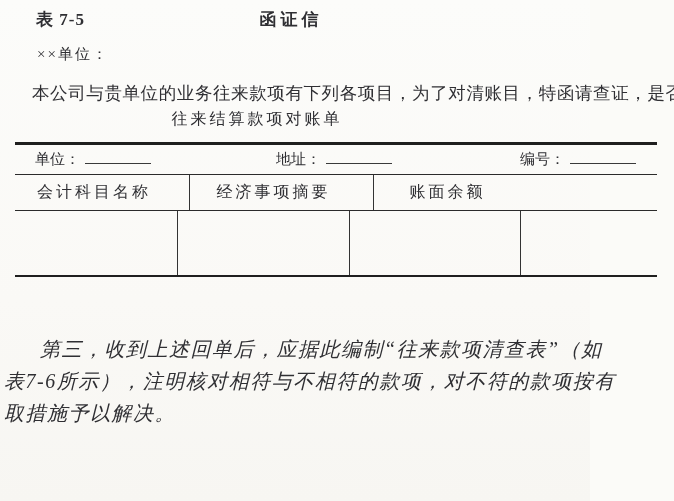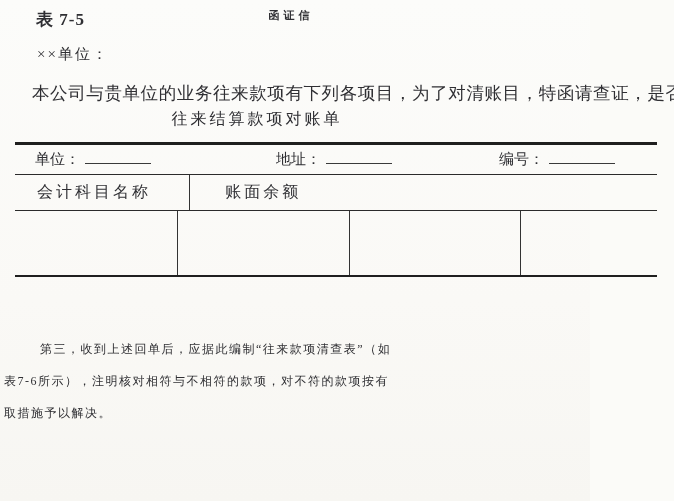--- a/index.html
+++ b/index.html
@@ -27,21 +27,21 @@
     position: absolute;
     left: 36px;
     top: 8px;
     font-size: 17px;
     font-weight: bold;
     letter-spacing: 1px;
   }
   .doc-title {
     text-align: center;
     padding-right: 8px;
-    font-size: 11px;
+    font-size: 17px;
     font-weight: bold;
     letter-spacing: 4px;
   }
 
   .salutation {
     margin: 15px 16px 0 37px;
     font-size: 15px;
     letter-spacing: 2px;
   }
 
@@ -71,21 +71,21 @@
   }
   .info-row {
     position: relative;
     height: 30px;
     border-bottom: 1.5px solid #2b2b2b;
     font-size: 15px;
   }
   .info-field { position: absolute; top: 4px; white-space: nowrap; }
   .info-field.unit    { left: 20px; }
   .info-field.address { left: 261px; }
-  .info-field.number  { left: 484px; }
+  .info-field.number  { left: 505px; }
   .blank-line {
     display: inline-block;
     width: 66px;
     height: 15px;
     margin-left: 5px;
     border-bottom: 1.2px solid #3a3a3a;
   }
   .grid-row { display: flex; width: 100%; gap: 16px; }
   .grid-row .cell {
     border-left: 1.5px solid #333;
@@ -104,22 +104,23 @@
   .head-row .cell {
     display: flex;
     align-items: center;
     justify-content: center;
     letter-spacing: 3px;
   }
   .body-row { height: 64px; }
 
   .closing-para {
     margin: 56px 6px 0 4px;
-    font-size: 12px;
+    font-size: 20px;
     letter-spacing: 1.5px;
+    font-style: italic;
   }
   .closing-para .line { line-height: 32px; white-space: nowrap; }
   .closing-para .line:first-child { text-indent: 36px; }
 </style>
 </head>
 <body>
 
 <div class="page">
 
   <div class="doc-header">
@@ -144,20 +145,21 @@
       <span class="info-field address">
         <span>地址：</span><span class="blank-line"></span>
       </span>
       <span class="info-field number">
         <span>编号：</span><span class="blank-line"></span>
       </span>
     </div>
 
     <div class="grid-row head-row">
       <div class="cell col-0">会计科目名称</div>
+      <div class="cell col-2">经济事项摘要</div>
       <div class="cell col-3">账面余额</div>
     </div>
 
     <div class="grid-row body-row">
       <div class="cell col-0"></div>
       <div class="cell col-1"></div>
       <div class="cell col-2"></div>
       <div class="cell col-3"></div>
     </div>
 

